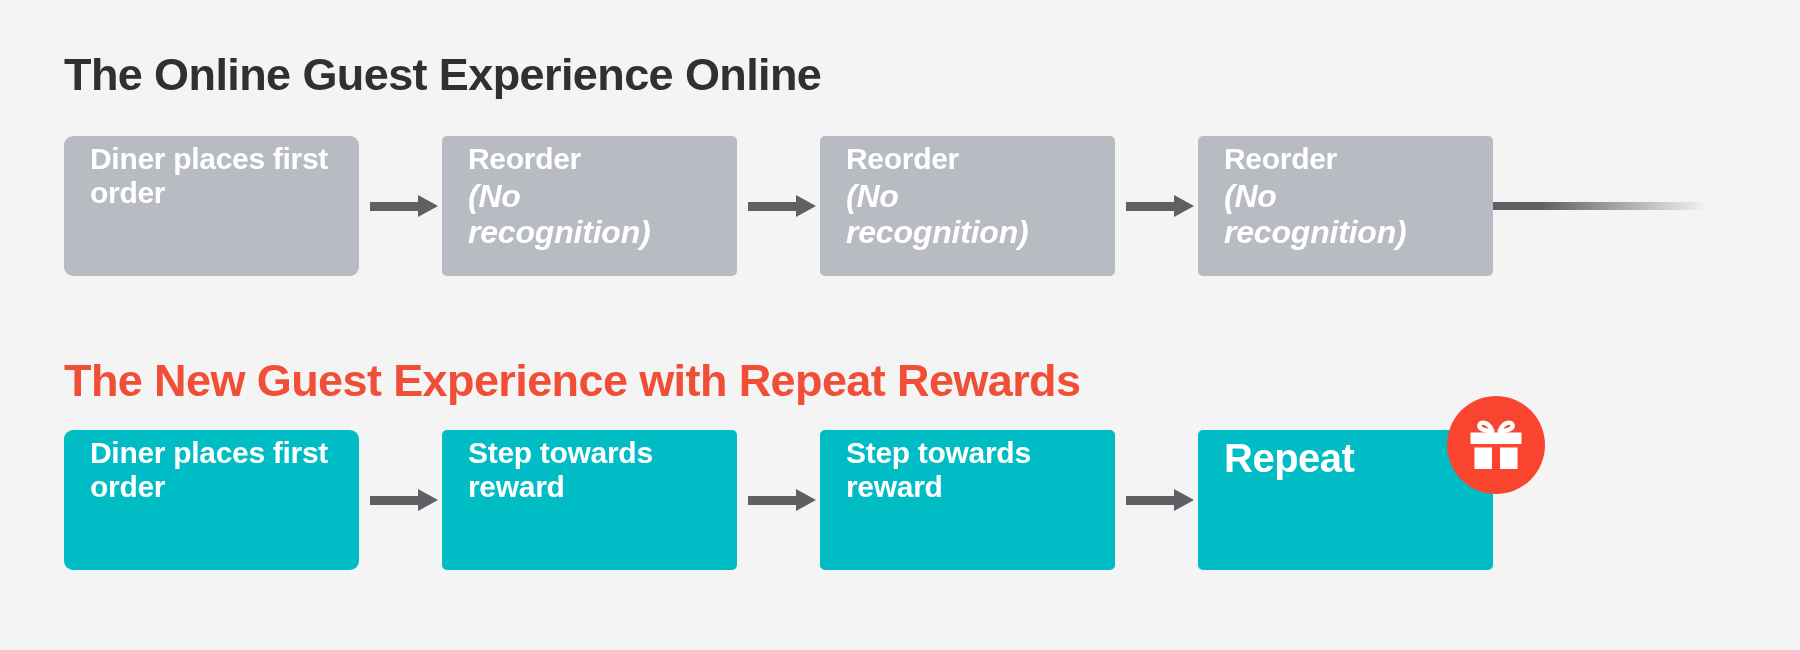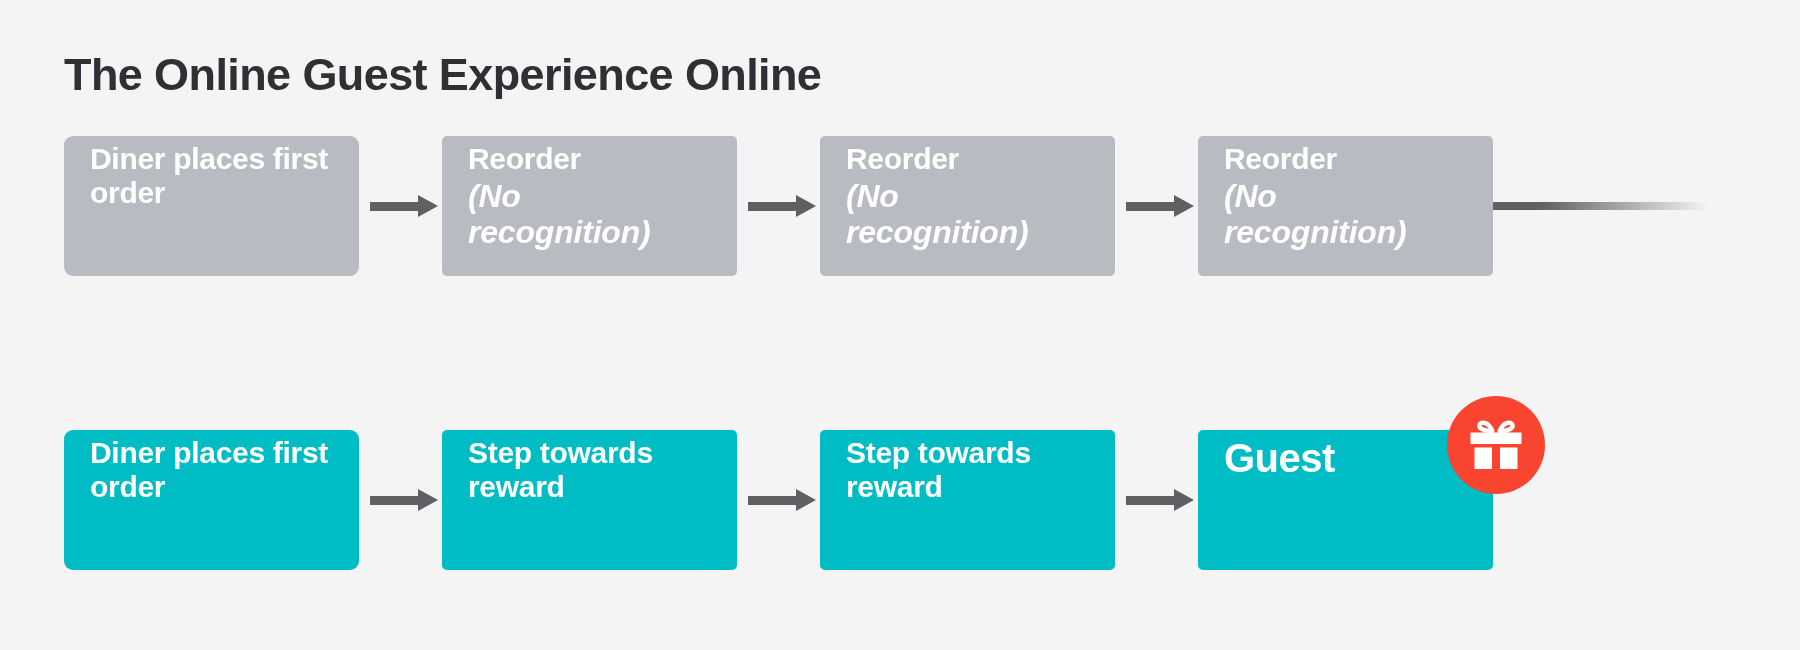--- a/index.html
+++ b/index.html
@@ -190,20 +190,21 @@
     </div>
 
     <div class="node node-grey n3">
       <div class="title">Reorder</div>
       <div class="sub">(No recognition)</div>
     </div>
 
     <div class="fade-line"></div>
   </div>
 
+  <div class="heading heading-after">The New Guest Experience with Repeat Rewards</div>
 
   <div class="row row-after">
 
     <div class="node node-teal t0">
       <div class="title">Diner places first order</div>
     </div>
 
     <div class="arrow a0">
       <div class="shaft"></div>
       <div class="head"></div>
@@ -221,21 +222,21 @@
     <div class="node node-teal t2">
       <div class="title">Step towards reward</div>
     </div>
 
     <div class="arrow a2">
       <div class="shaft"></div>
       <div class="head"></div>
     </div>
 
     <div class="node node-teal t3">
-      <div class="title big">Guest</div>
+      <div class="title big">Repeat</div>
     </div>
   </div>
 
   <div class="badge">
     <span>
       <svg width="56" height="54" viewBox="0 0 56 54" xmlns="http://www.w3.org/2000/svg">
 
         <path d="M24.4 13.2 C21.0 4.0 13.2 3.0 11.6 6.6 C10.2 9.8 15.0 13.3 24.4 13.2 Z" fill="none" stroke="#ffffff" stroke-width="4.4" stroke-linejoin="round"></path>
         <path d="M31.6 13.2 C35.0 4.0 42.8 3.0 44.4 6.6 C45.8 9.8 41.0 13.3 31.6 13.2 Z" fill="none" stroke="#ffffff" stroke-width="4.4" stroke-linejoin="round"></path>
 

